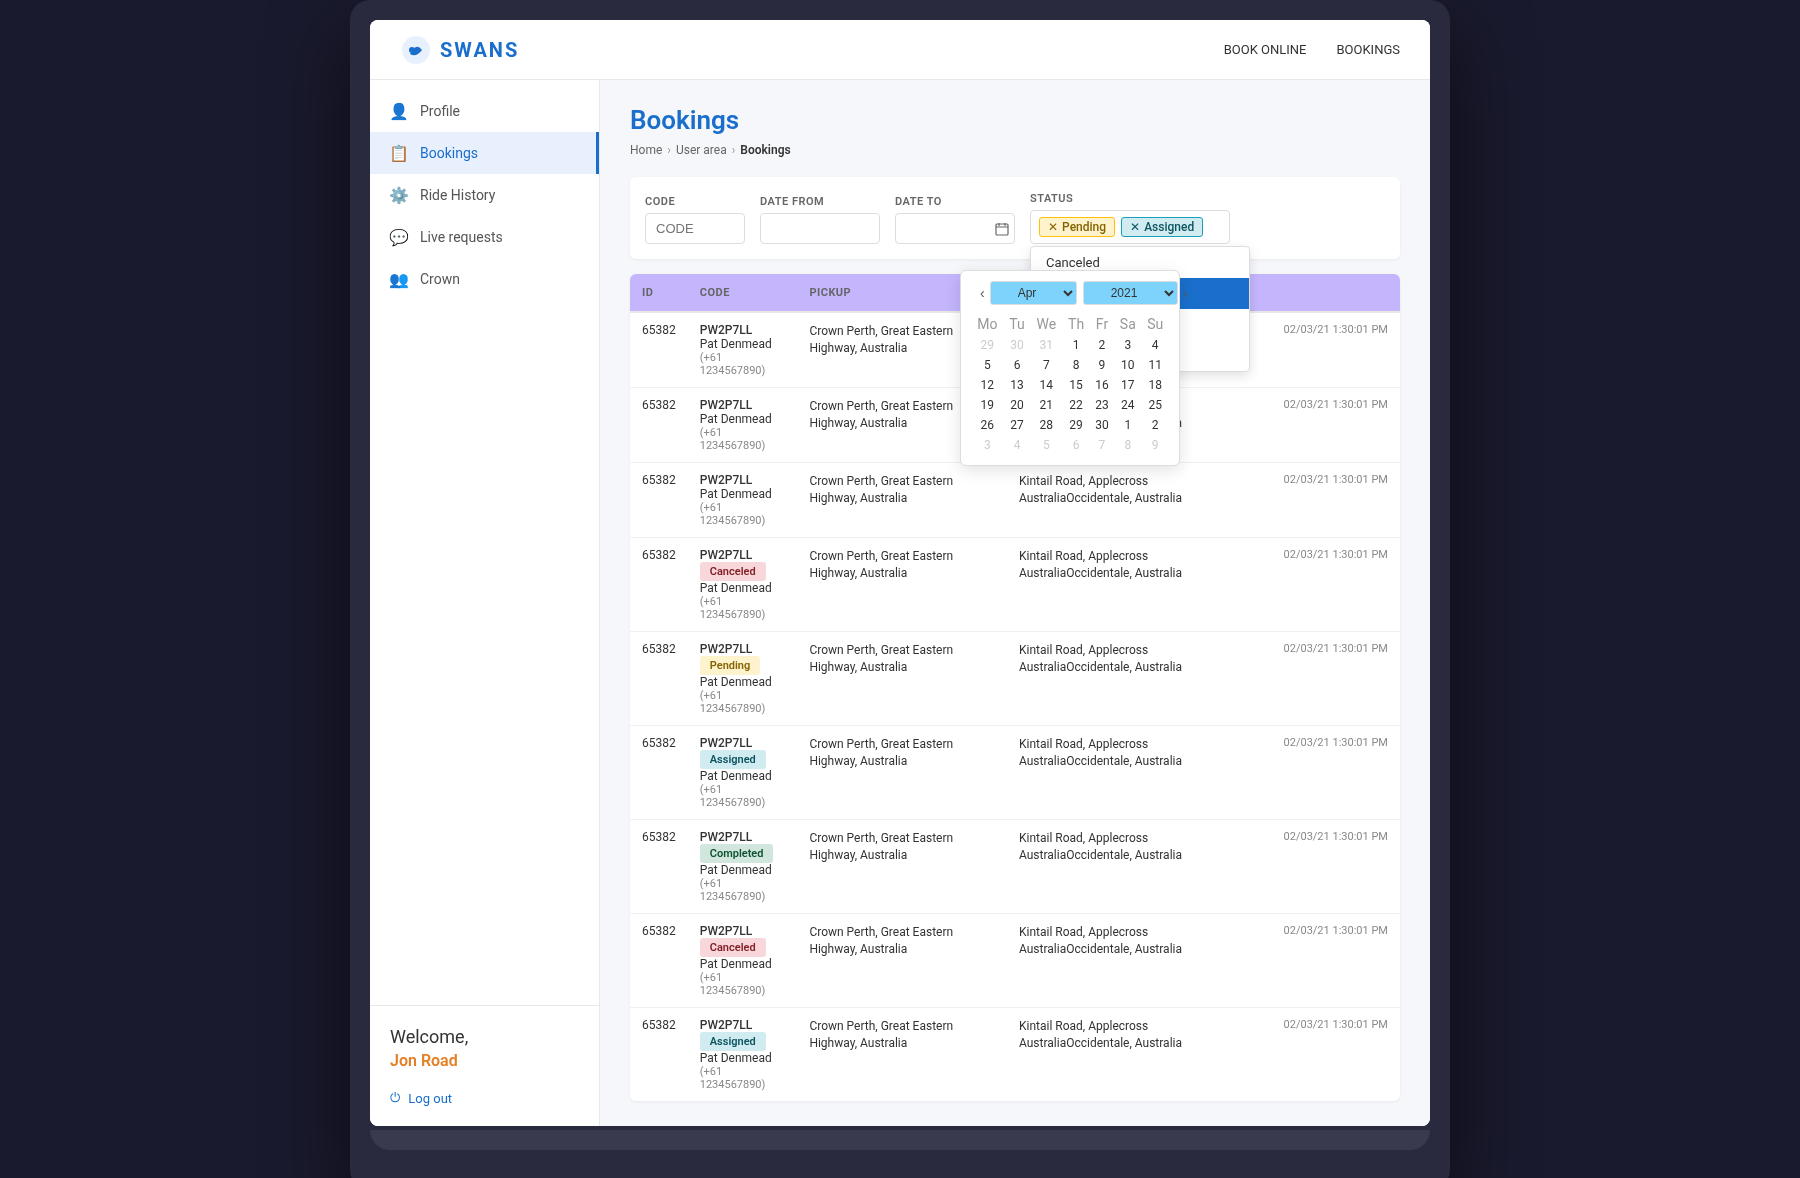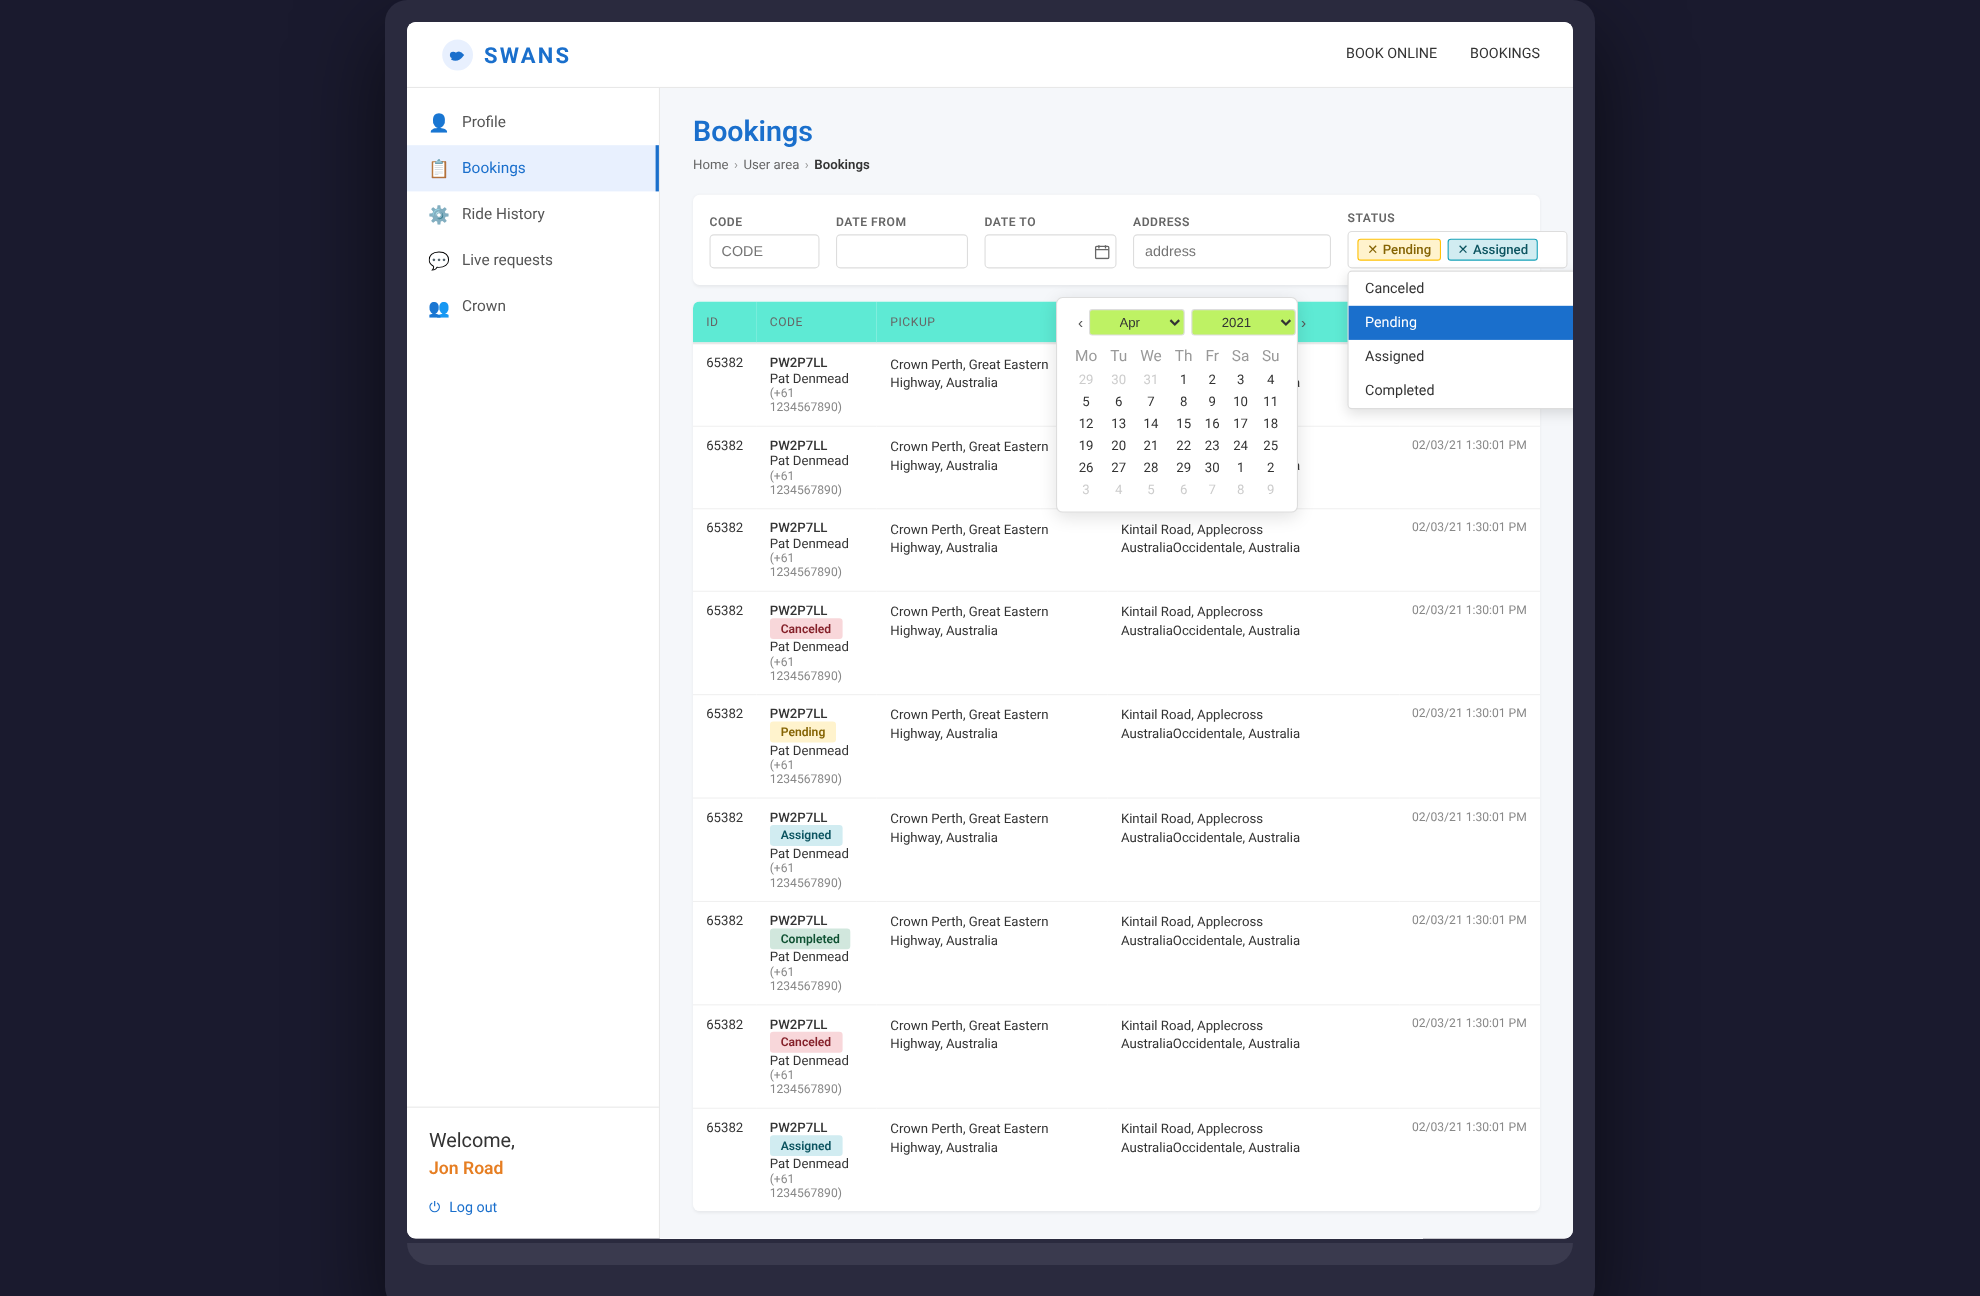--- a/index.html
+++ b/index.html
@@ -278,21 +278,21 @@
     .cal-selects {
       display: flex;
       gap: 6px;
     }
     .cal-select {
       border: 1px solid #ddd;
       border-radius: 3px;
       padding: 3px 23px;
       font-size: 12px;
       color: #333;
-      background: #bef264;
+      background: #7dd3fc;
       cursor: pointer;
     }
     .cal-grid {
       width: 100%;
       border-collapse: collapse;
     }
     .cal-grid th {
       font-size: 14px;
       color: #999;
       font-weight: 400;
@@ -314,25 +314,25 @@
       background: #fff;
       border-radius: 6px;
       box-shadow: 0 1px 3px rgba(0,0,0,0.06);
       overflow: hidden;
     }
     .data-table {
       width: 100%;
       border-collapse: collapse;
     }
     .data-table th {
-      background: #5eead4;
+      background: #c4b5fd;
       padding: 12px 12px;
       text-align: left;
       font-size: 11px;
-      font-weight: 400;
+      font-weight: 700;
       color: #666;
       text-transform: uppercase;
       letter-spacing: 0.5px;
       border-bottom: 2px solid #e8e8e8;
     }
     .data-table td {
       padding: 10px 12px;
       font-size: 12px;
       color: #333;
       border-bottom: 1px solid #f0f0f0;
@@ -551,24 +551,20 @@
                 <svg width="14" height="14" viewBox="0 0 14 14" fill="none" xmlns="http://www.w3.org/2000/svg">
                   <rect x="1" y="2" width="12" height="11" rx="1" stroke="#666" stroke-width="1.2"></rect>
                   <line x1="1" y1="5" x2="13" y2="5" stroke="#666" stroke-width="1.2"></line>
                   <line x1="4" y1="1" x2="4" y2="4" stroke="#666" stroke-width="1.2"></line>
                   <line x1="10" y1="1" x2="10" y2="4" stroke="#666" stroke-width="1.2"></line>
                 </svg>
               </button>
             </div>
           </div>
 
-          <div class="filter-group">
-            <span class="filter-label">ADDRESS</span>
-            <input class="filter-input" type="text" style="width: 180px;" placeholder="address">
-          </div>
 
           <div class="filter-group status-filter-wrapper">
             <span class="filter-label">STATUS</span>
             <div class="status-tags-input">
               <span class="status-tag pending">
                 <span>✕</span>
                 <span>Pending</span>
               </span>
               <span class="status-tag assigned">
                 <span>✕</span>

